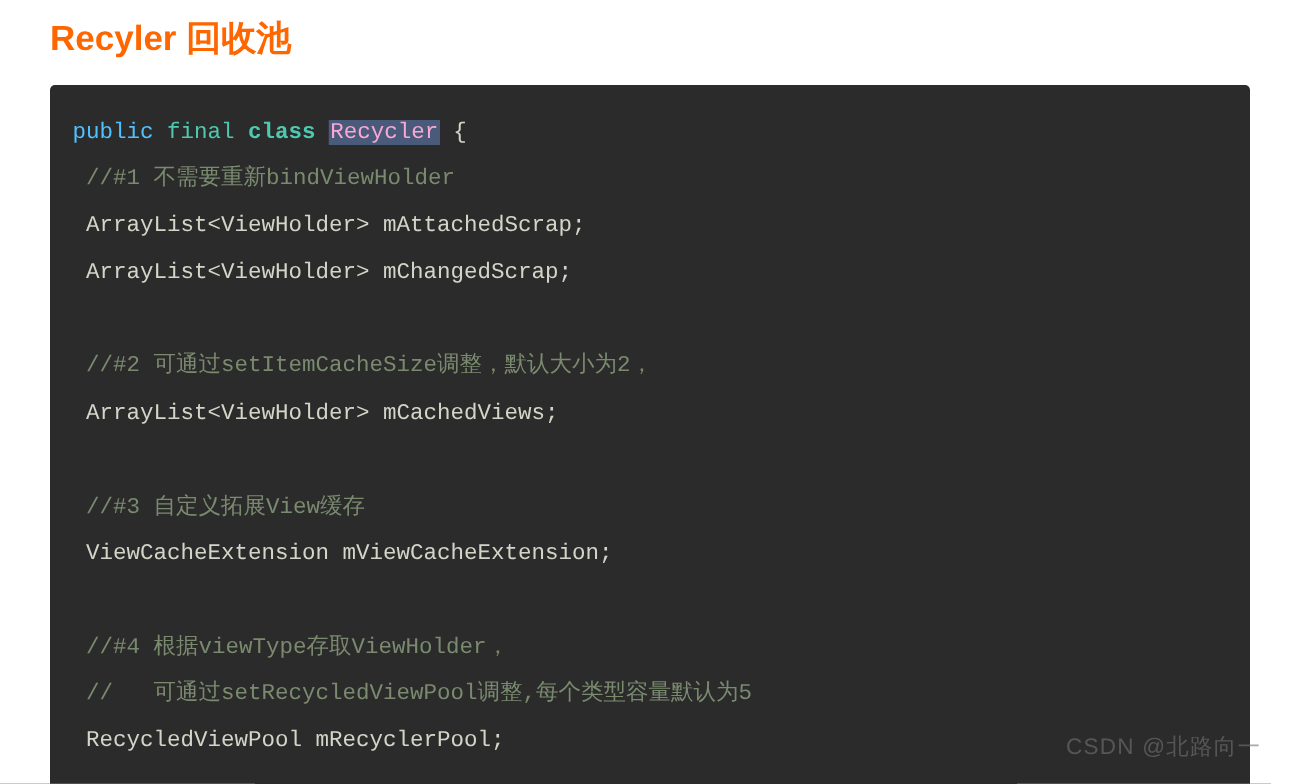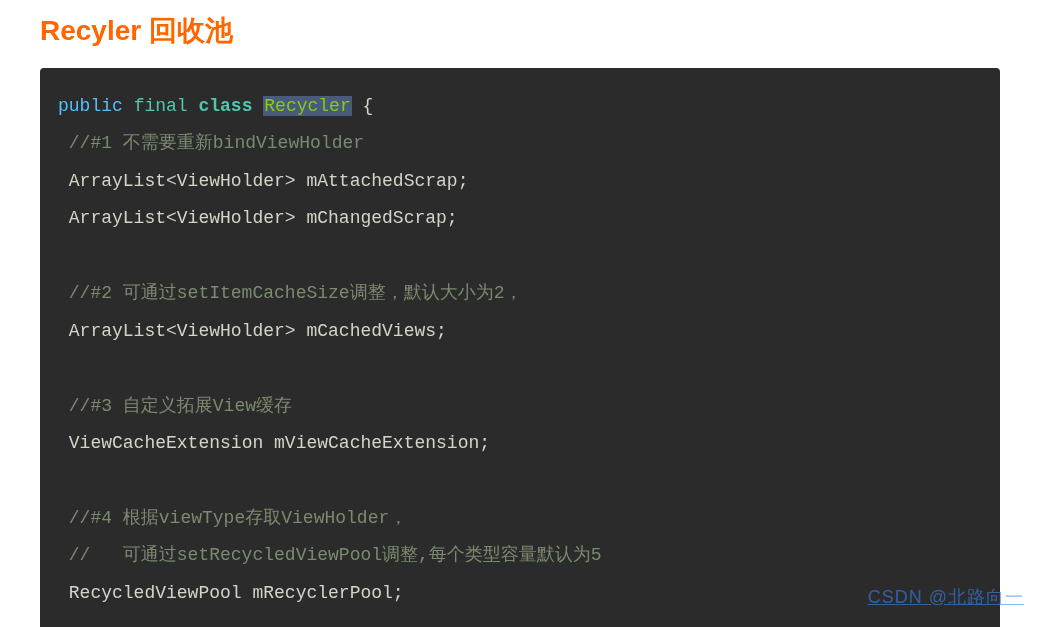--- a/index.html
+++ b/index.html
@@ -29,34 +29,33 @@
       font-family: "Consolas", "Monaco", "Courier New", monospace;
       font-size: 18px;
       line-height: 2.08;
       color: #d4d4c8;
       white-space: pre;
       overflow: hidden;
     }
     .kw-public   { color: #4fc1ff; }
     .kw-final    { color: #4ec9b0; text-align: right; }
     .kw-class    { color: #4ec9b0; font-weight: bold; }
-    .selected    { background: #4a5a7a; color: #84cc16; padding: 0 1px; text-align: center; }
+    .selected    { background: #4a5a7a; color: #f9a8d4; padding: 0 1px; text-align: center; }
     .brace       { color: #d4d4c8; }
     .comment     { color: #7a8a6f; }
     .ident       { color: #d4d4c8; text-align: center; }
     .watermark {
       position: absolute;
       bottom: 18px;
-      right: 16px;
-      color: #3b82f6;
+      right: 31px;
+      color: #737373;
       font-size: 18px;
       opacity: 0.6;
       font-family: -apple-system, BlinkMacSystemFont, sans-serif;
       letter-spacing: 1px;
-      text-decoration: underline;
     }
   </style>
 </head>
 <body>
 
 <h2 class="title">Recyler 回收池</h2>
 
 <div class="code-block"><span class="kw-public">public</span> <span class="kw-final">final</span> <span class="kw-class">class</span> <span class="selected">Recycler</span><span class="brace"> {</span>
 <span class="comment"> //#1 不需要重新bindViewHolder</span>
 <span class="ident"> ArrayList&lt;ViewHolder&gt; mAttachedScrap;</span>

